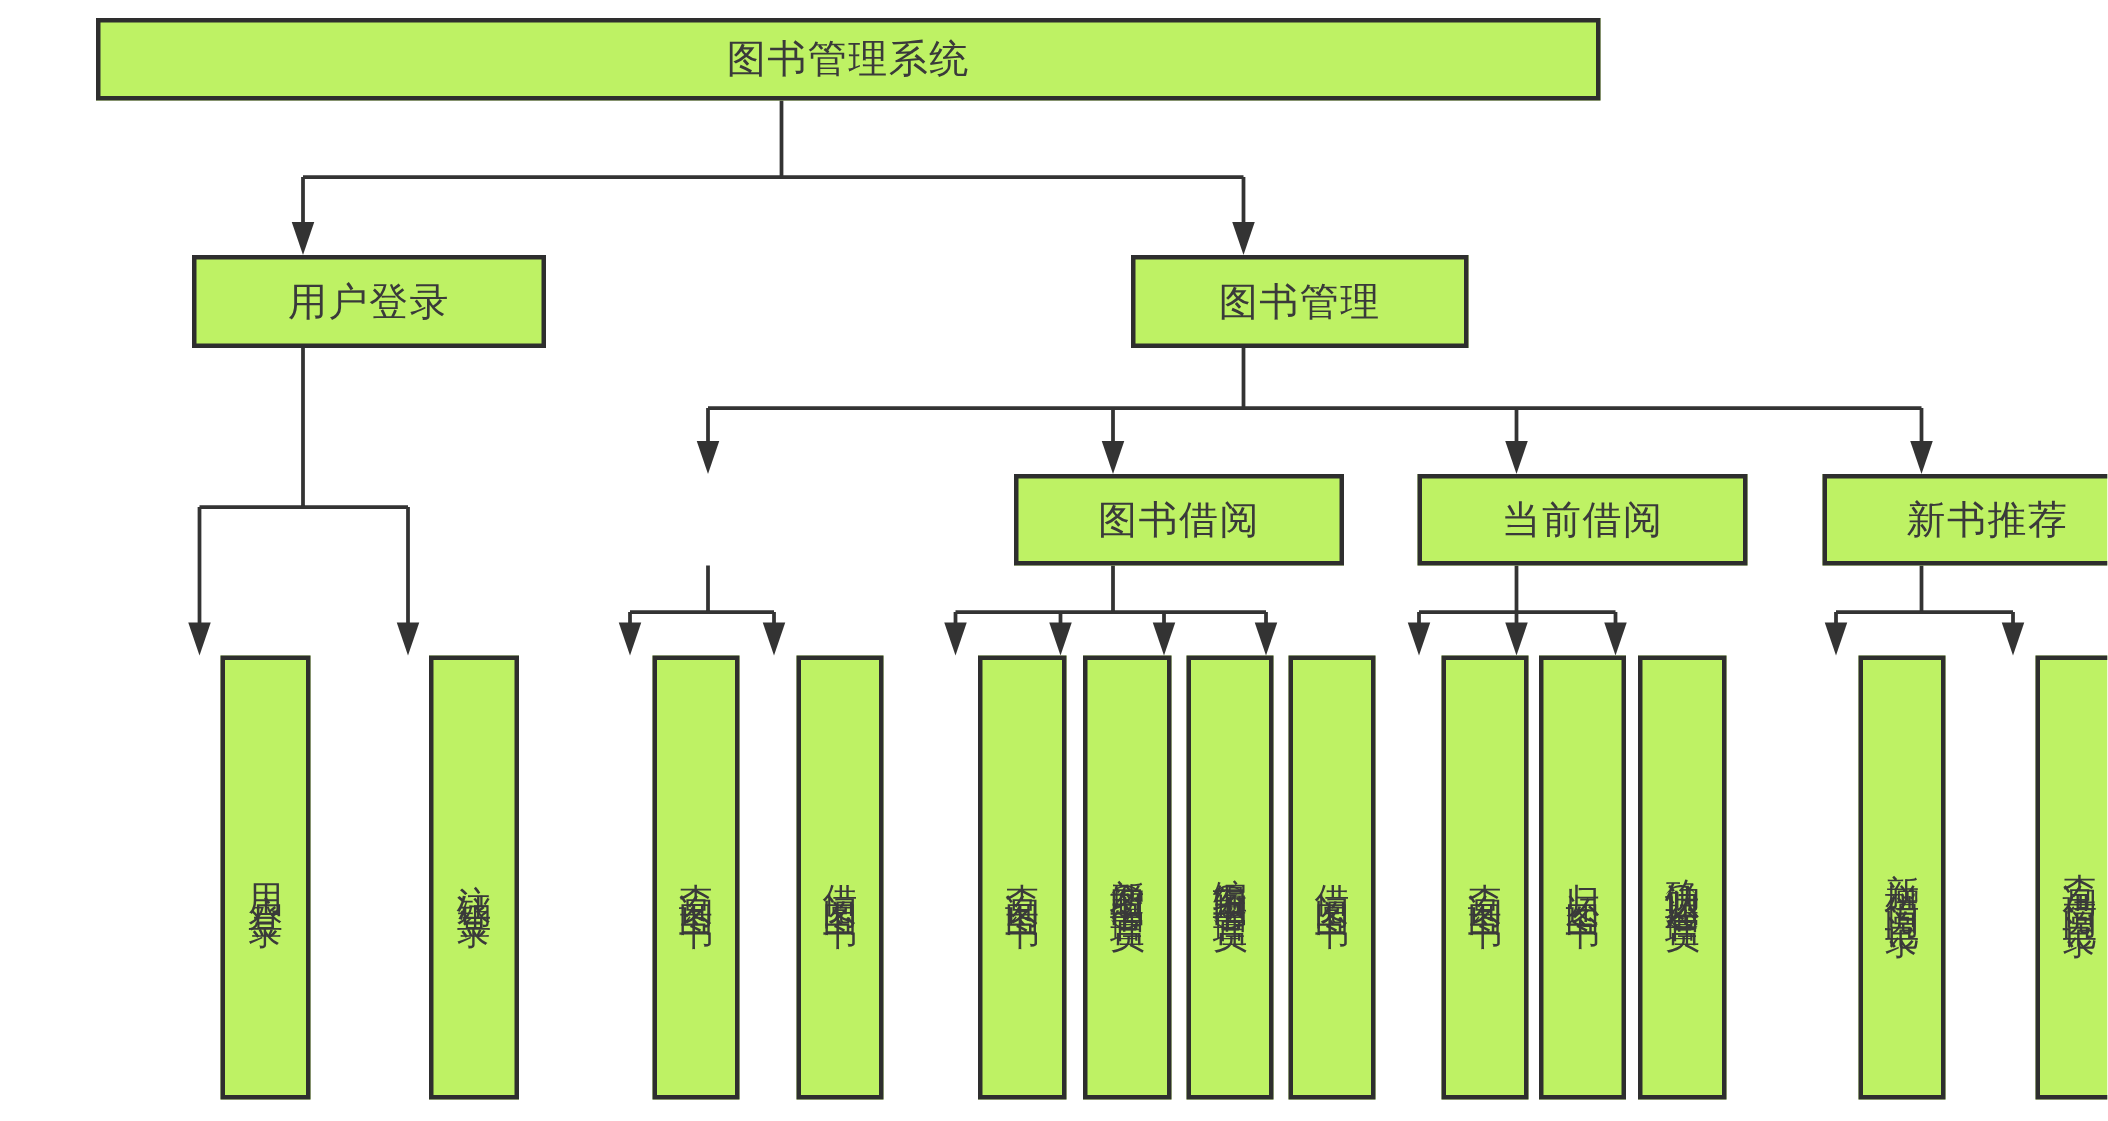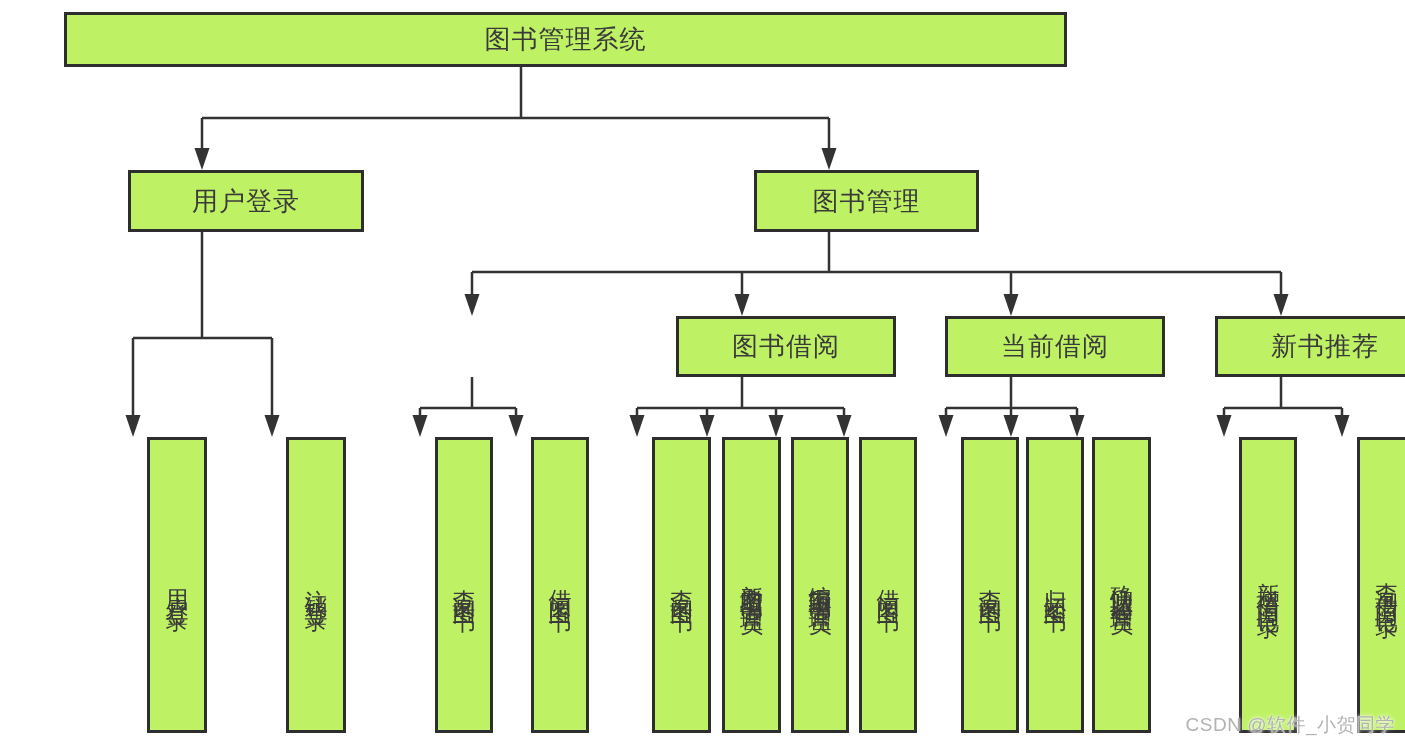--- a/index.html
+++ b/index.html
@@ -123,15 +123,14 @@
   <div class="node v ls4" style="left:747px; top:437px; width:58px; height:296px;">编辑图书（管理员）</div>
   <div class="node v ls7" style="left:815px; top:437px; width:58px; height:296px;">借阅图书</div>
 
   <div class="node v ls7" style="left:917px; top:437px; width:58px; height:296px;">查询图书</div>
   <div class="node v ls7" style="left:982px; top:437px; width:58px; height:296px;">归还图书</div>
   <div class="node v ls4" style="left:1048px; top:437px; width:59px; height:296px;">确认归还（管理员）</div>
 
   <div class="node v ls7" style="left:1195px; top:437px; width:58px; height:296px;">新增借阅记录</div>
   <div class="node v ls7" style="left:1313px; top:437px; width:59px; height:296px;">查询借阅记录</div>
 
-  <div id="watermark">CSDN @软件_小贺同学</div>
 
 </div>
 
 </body></html>

